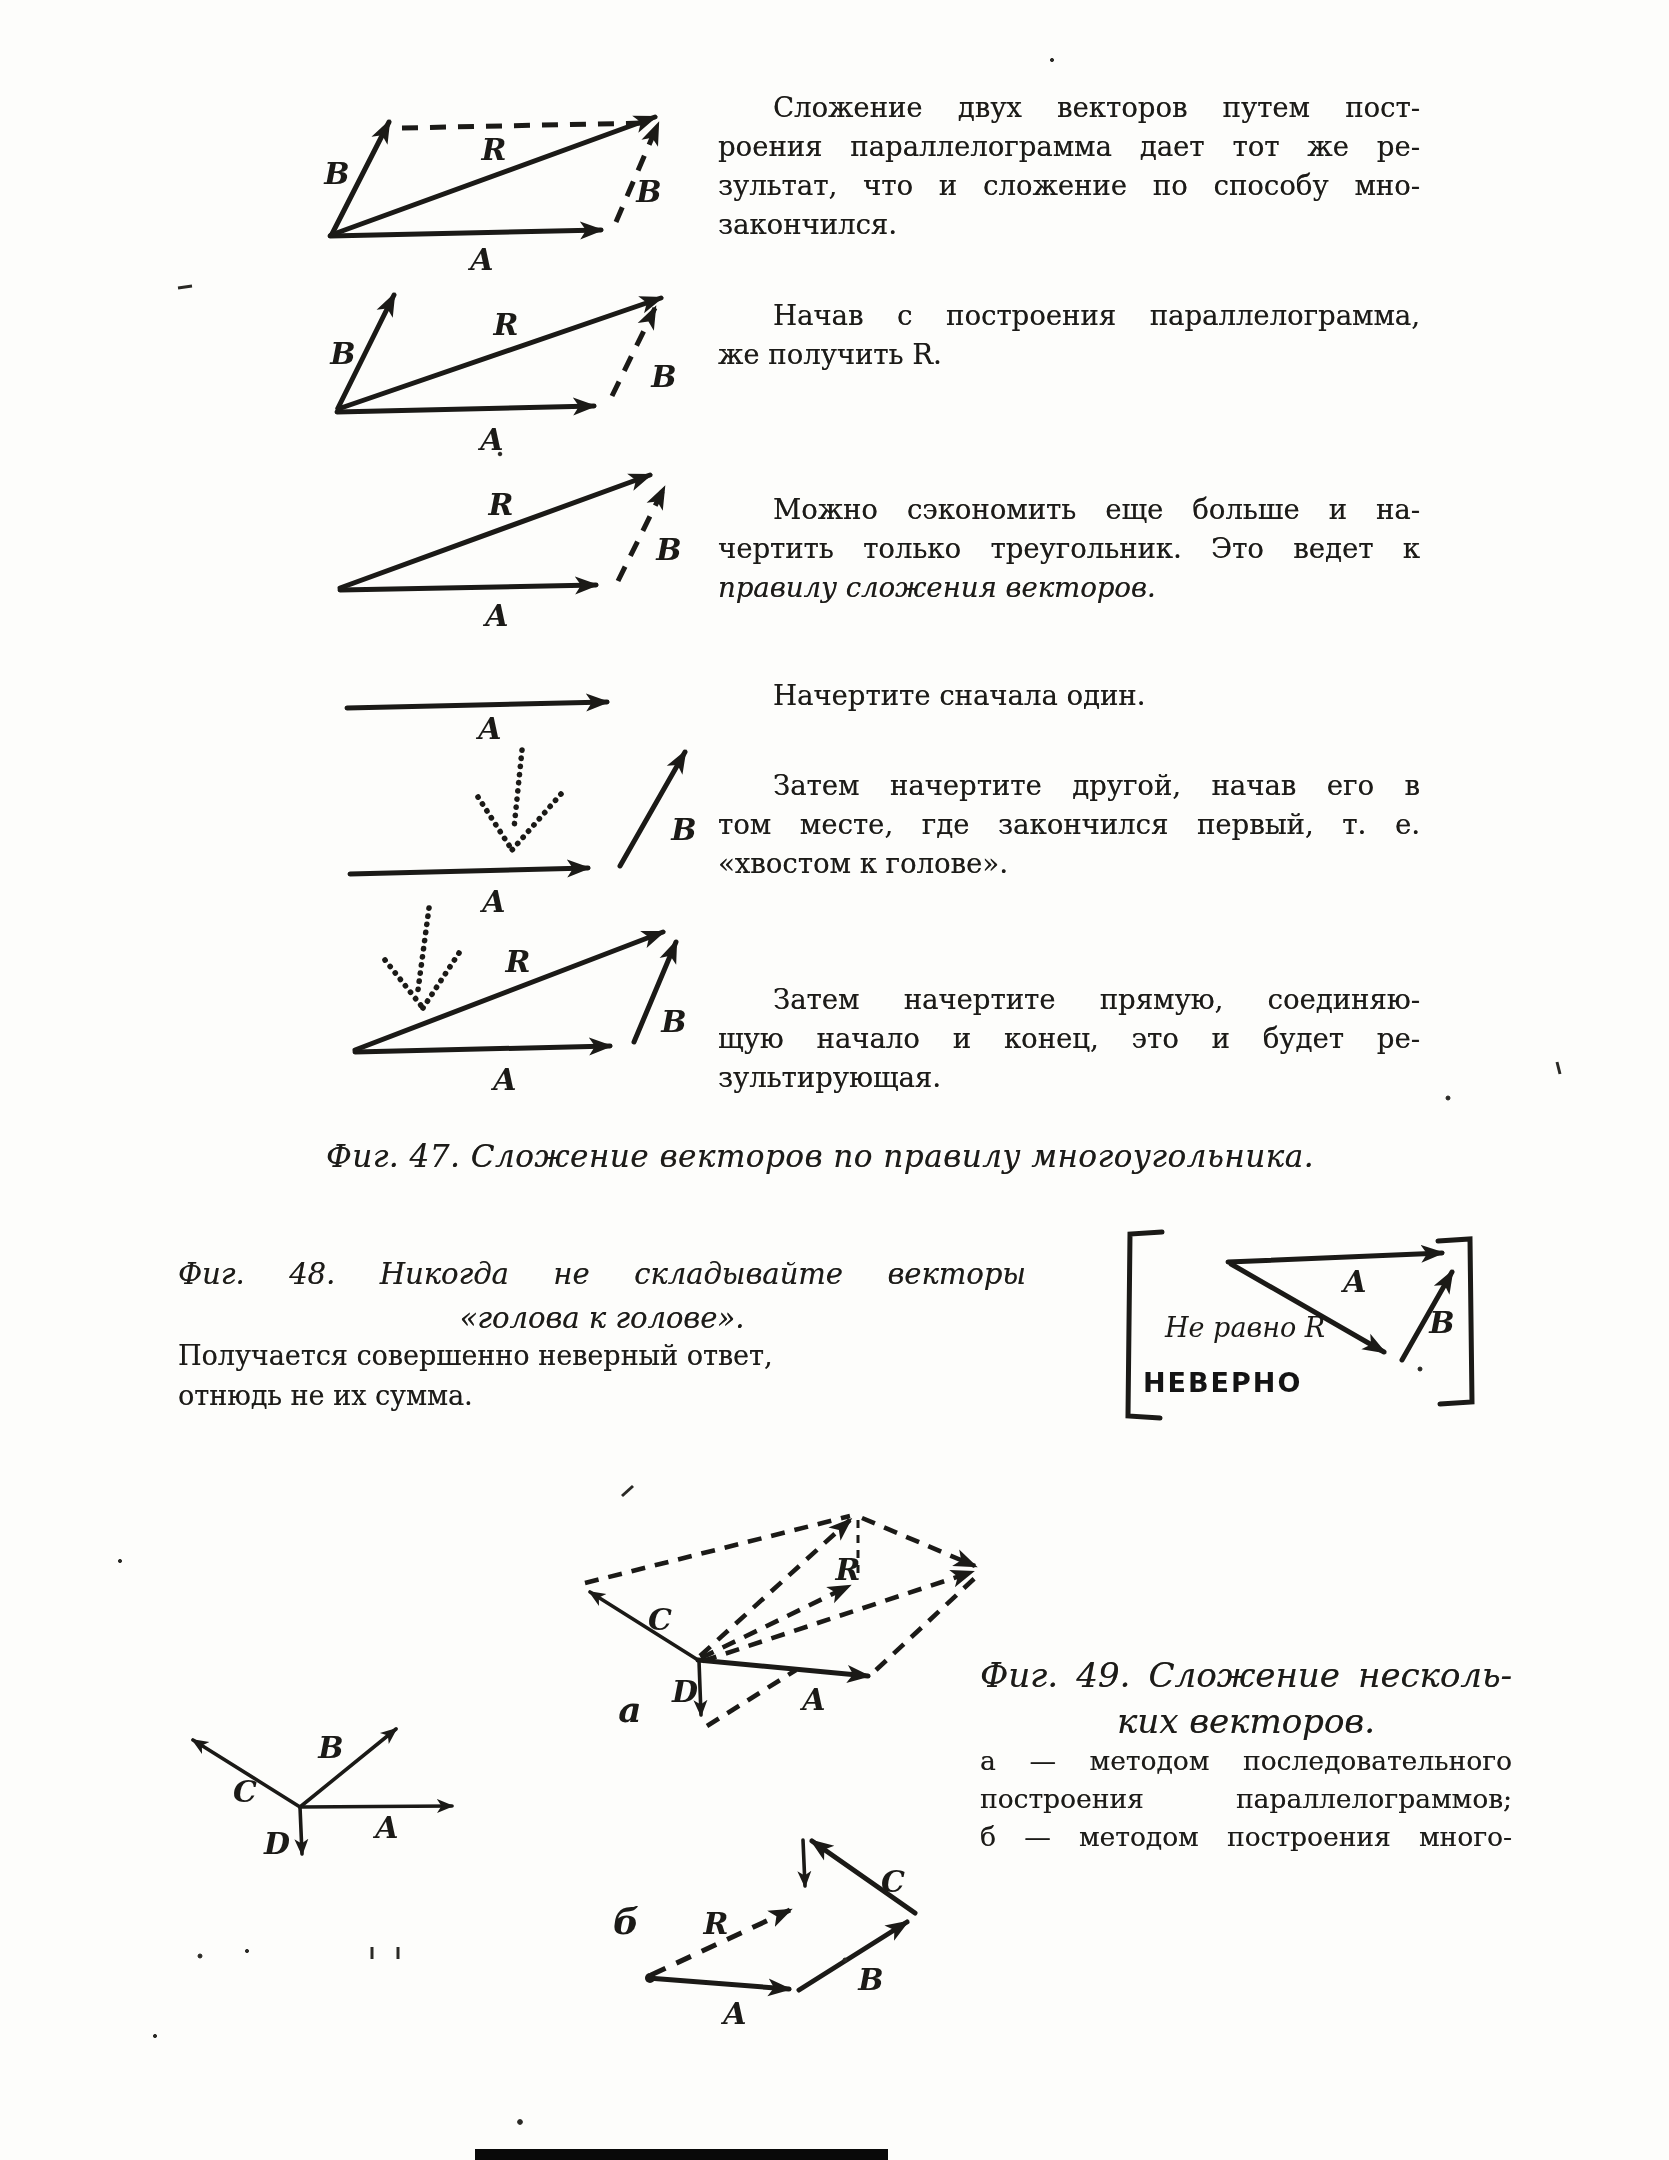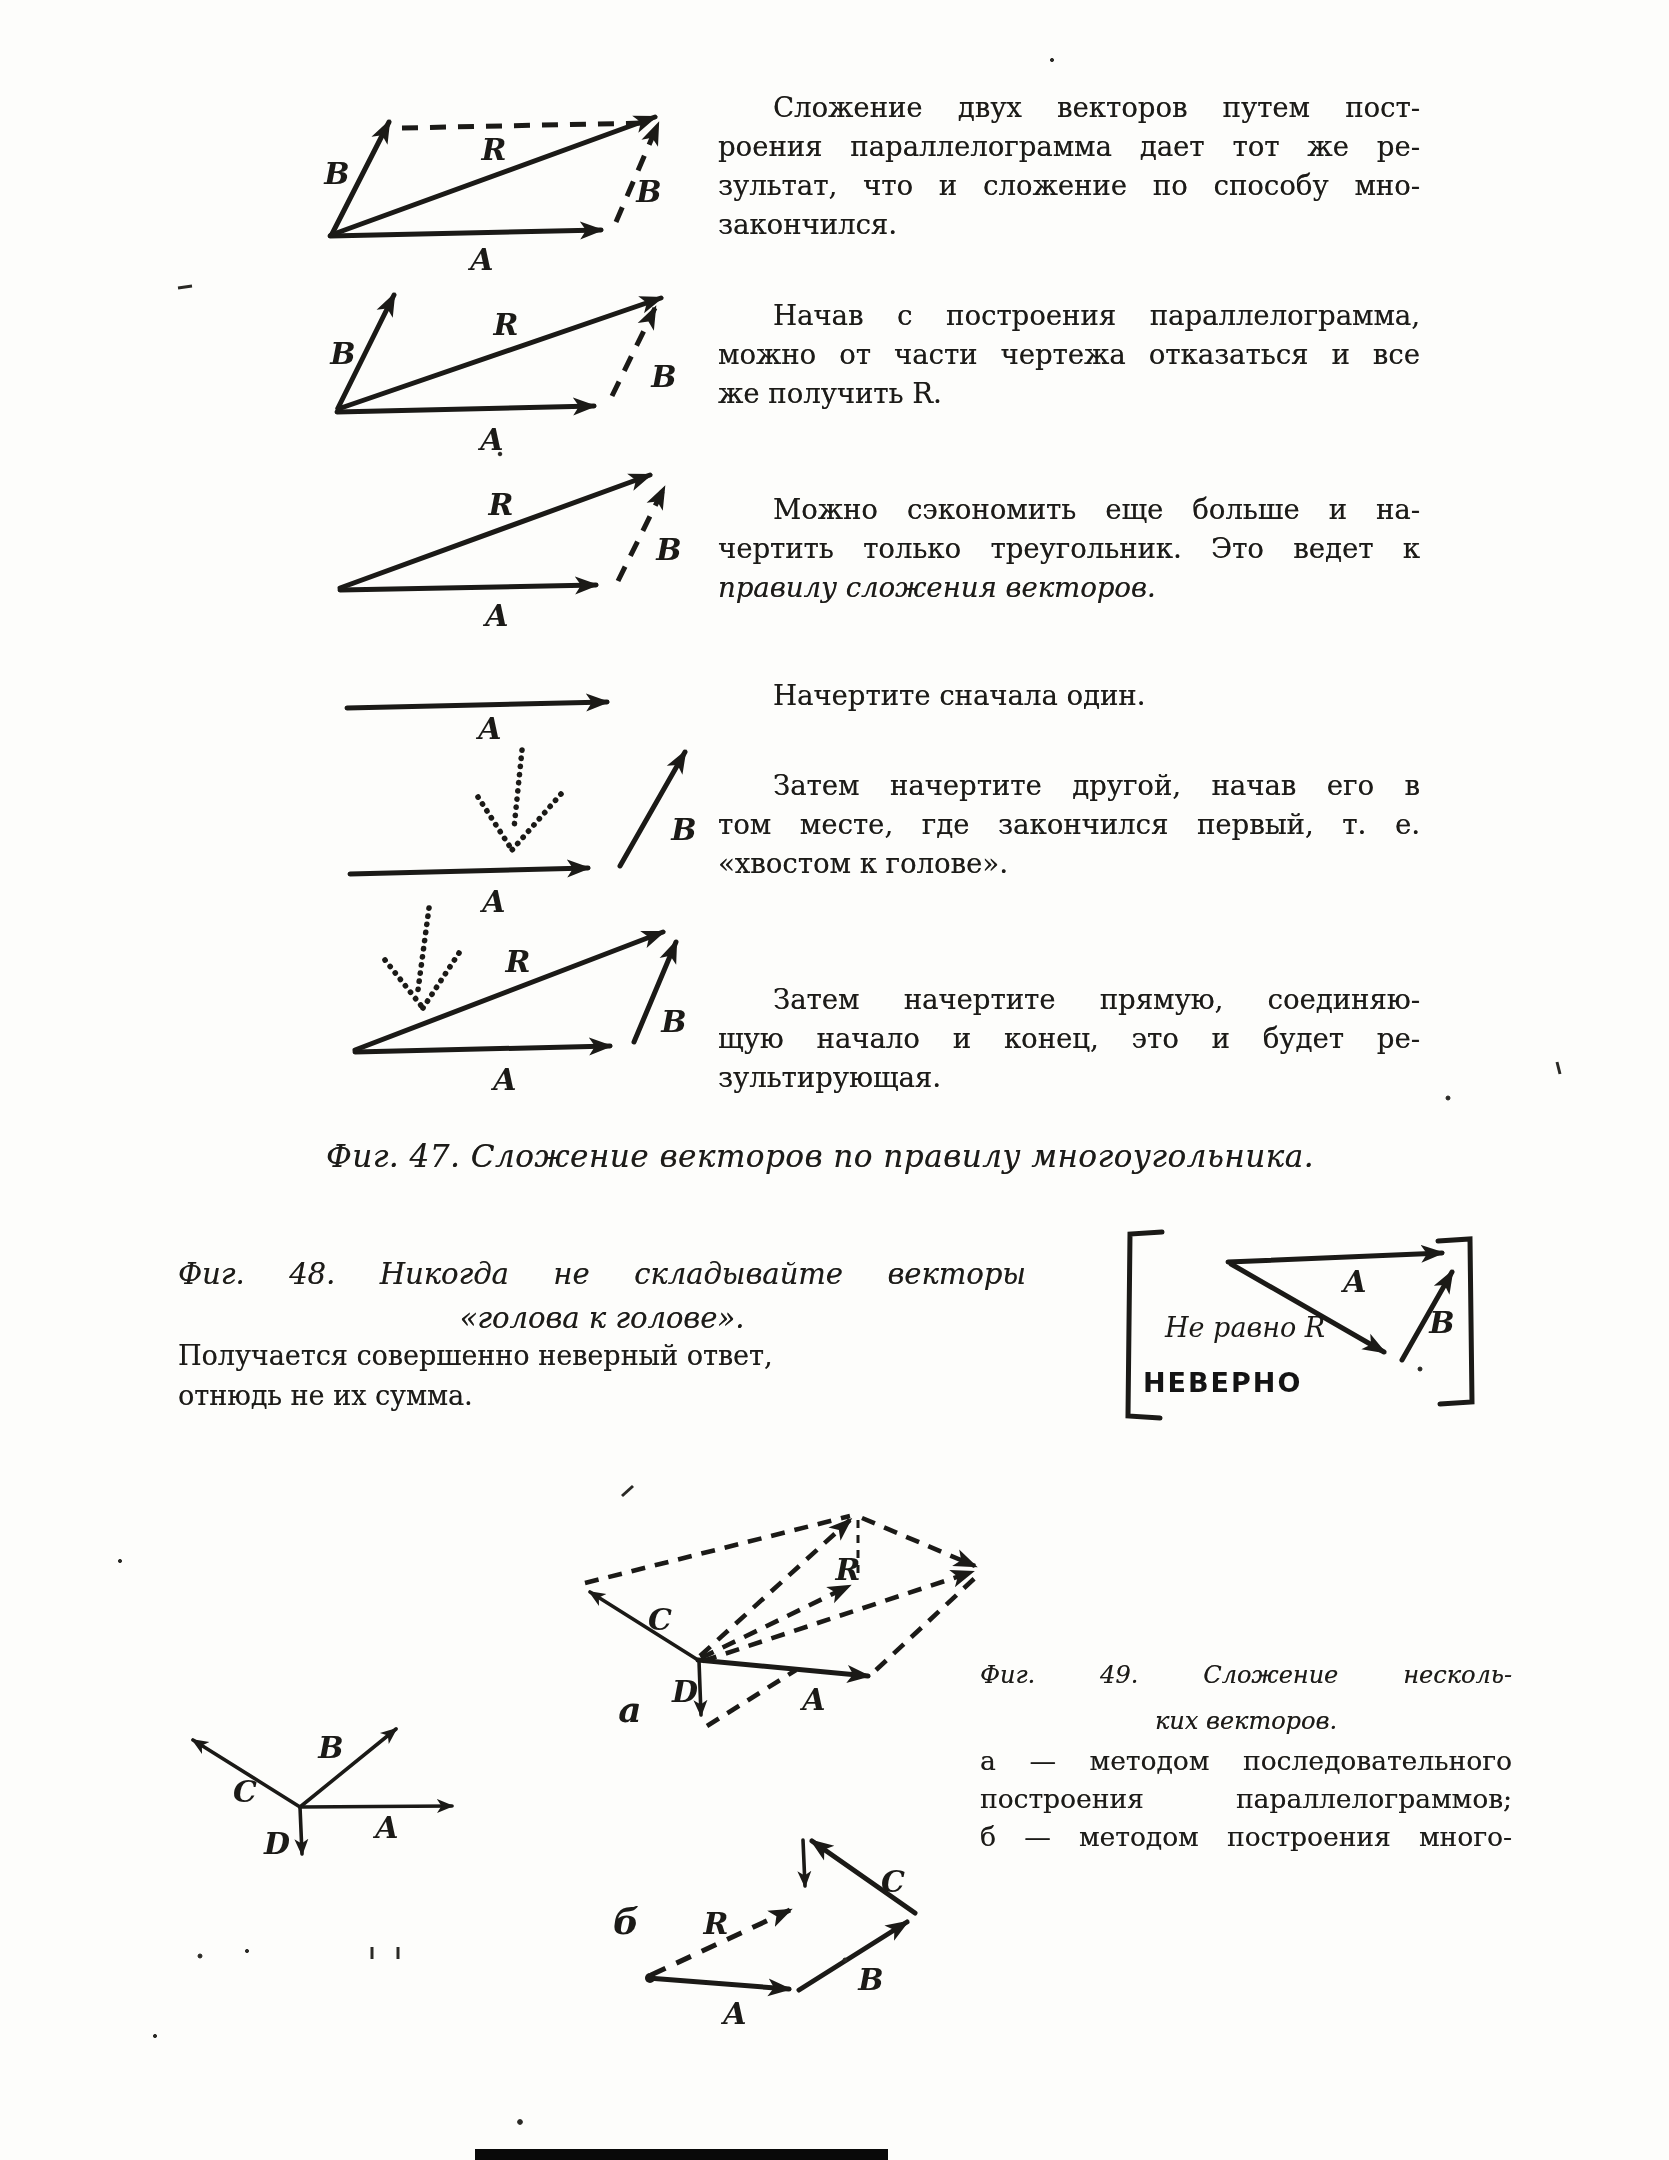--- a/index.html
+++ b/index.html
@@ -20,21 +20,21 @@
   
   .cap47{left:250px;top:1118px;width:1140px;text-align:center;
          font-style:italic;font-size:31px;letter-spacing:.5px;
          text-shadow:0.2px 0.2px 0.35px rgba(20,18,14,.6);margin-top:20px;}
   .f48text{left:178px;width:848px;text-shadow:0.2px 0.2px 0.35px rgba(20,18,14,.6);}
   .f48cap{top:1252px;font-style:italic;font-size:29px;line-height:44px;}
   .f48cap .pline.last{text-align-last:center;}
   .f48sub{top:1336px;font-size:27px;line-height:40px;text-align:left;}
   .f48sub span{display:block;}
   .f49text{left:980px;width:532px;text-shadow:0.2px 0.2px 0.35px rgba(20,18,14,.6);}
-  .f49cap{top:1652px;font-style:italic;font-size:24px;line-height:46px;}
+  .f49cap{top:1652px;font-style:italic;font-size:34px;line-height:46px;}
   .f49cap .pline.last{text-align-last:center;}
   .f49desc{top:1742px;font-size:26.5px;line-height:38px;}
   .f49desc .pline.last{text-align-last:center;}
   
   svg.diagrams{left:0;top:0;}
   .vec{stroke:#1b1a17;stroke-width:5;fill:none;stroke-linecap:round;}
   .vecthin{stroke:#1b1a17;stroke-width:3.6;fill:none;stroke-linecap:round;}
   .vdash{stroke:#1b1a17;stroke-width:5;fill:none;stroke-dasharray:16 12;stroke-linecap:butt;}
   .vdash2{stroke:#1b1a17;stroke-width:4.6;fill:none;stroke-dasharray:14 10;}
   .vdashthin{stroke:#1b1a17;stroke-width:3;fill:none;stroke-dasharray:8 7;}
@@ -203,21 +203,20 @@
 
 <div class="abs para" style="top:88px">
   <span class="pline first">Сложение двух векторов путем пост-</span>
   <span class="pline">роения параллелограмма дает тот же ре-</span>
   <span class="pline">зультат, что и сложение по способу мно-</span>
   <span class="pline last">закончился.</span>
 </div>
 
 <div class="abs para" style="top:296px">
   <span class="pline first">Начав с построения параллелограмма,</span>
-  <span class="pline">можно от части чертежа отказаться и все</span>
   <span class="pline last">же получить R.</span>
 </div>
 
 <div class="abs para" style="top:490px">
   <span class="pline first">Можно сэкономить еще больше и на-</span>
   <span class="pline">чертить только треугольник. Это ведет к</span>
   <span class="pline last it">правилу сложения векторов.</span>
 </div>
 
 <div class="abs para" style="top:676px">

